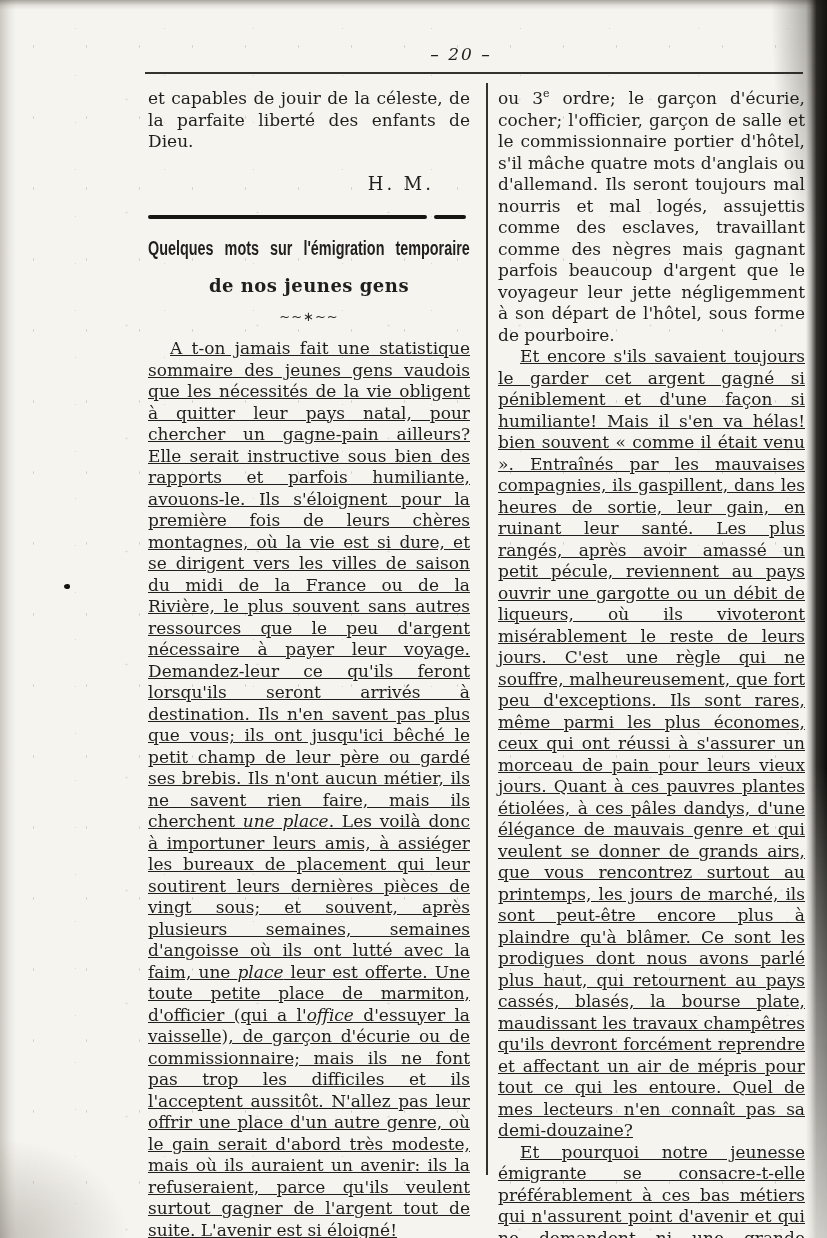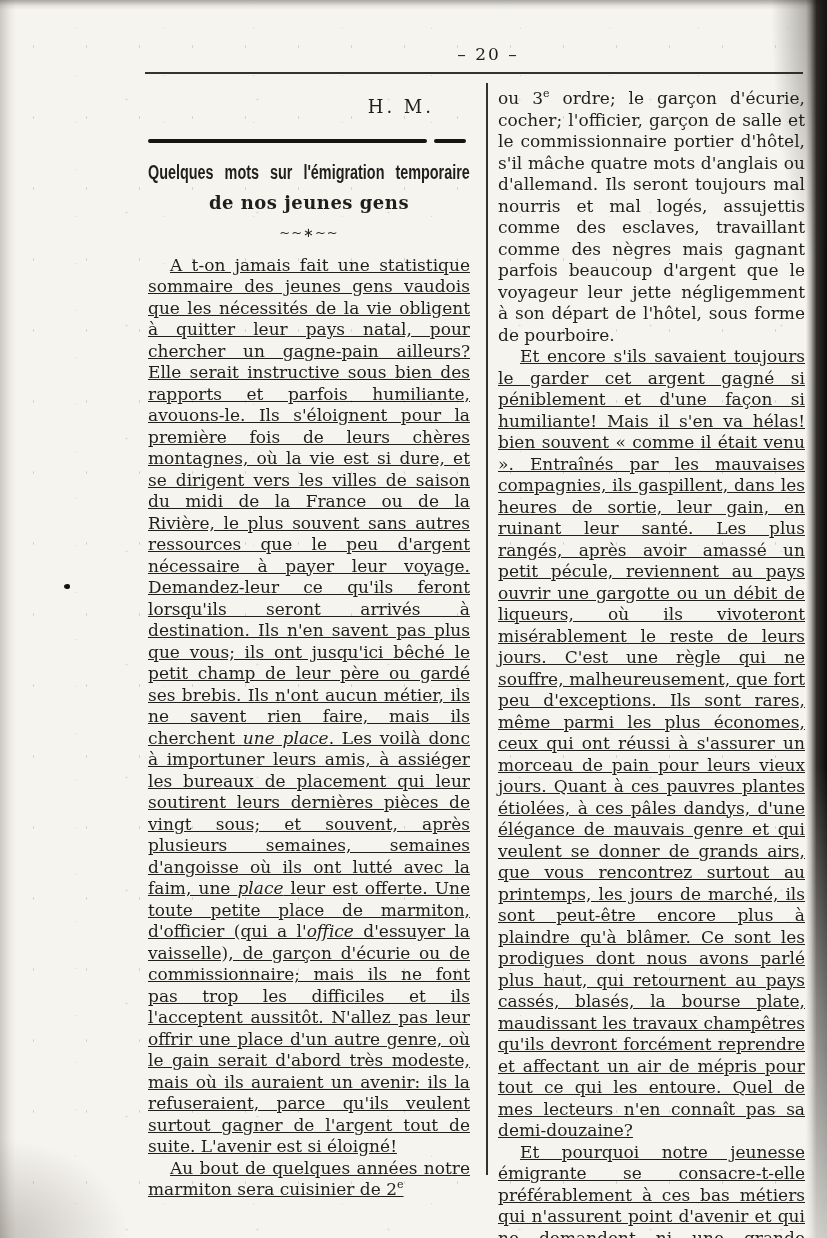--- a/index.html
+++ b/index.html
@@ -40,43 +40,43 @@
   .corner-bl{
     position:absolute;left:0;bottom:0;width:130px;height:100px;pointer-events:none;
     background:radial-gradient(ellipse at bottom left, rgba(85,79,70,.3), transparent 70%);
   }
   .ink-blot{
     position:absolute;left:64px;top:584px;width:6px;height:5px;
     background:#14130f;border-radius:60% 40% 55% 45%;
   }
   
   .pagenum{
-    position:absolute;top:44px;left:159px;width:658px;
-    text-align:center;font-size:17px;letter-spacing:2px;
+    position:absolute;top:44px;left:132px;width:658px;
+    text-align:center;font-size:17px;letter-spacing:2px;font-style:italic;
   }
   .top-rule{position:absolute;top:72px;left:145px;width:658px;height:2px;background:#35322e;}
   .col-divider{position:absolute;top:83px;left:486px;width:2px;height:1092px;background:#35322e;}
   
   .col{position:absolute;top:88px;font-size:17px;line-height:21.5px;text-align:justify;}
   .col-left{left:148px;width:322px;}
   .col-right{left:498px;width:307px;}
   p{margin:0;}
   p.indent{text-indent:22px;text-decoration:underline;}
-  .sig{text-align:right;padding-right:36px;margin-top:8px;font-size:18px;letter-spacing:3px;}
+  .sig{text-align:right;padding-right:36px;margin-top:20px;font-size:18px;letter-spacing:3px;}
   .thick-rule{display:flex;align-items:center;gap:7px;margin:21px 4px 17px 0;}
   .thick-rule .seg-long{height:4px;background:#171511;flex:1;border-radius:2px;}
   .thick-rule .seg-short{height:4px;background:#171511;width:32px;border-radius:2px;}
   .headline{
     font-family:"Liberation Sans",sans-serif;font-weight:700;font-size:20px;line-height:24px;
     width:447px;transform:scaleX(0.72);transform-origin:top left;
     text-align:justify;text-align-last:justify;white-space:nowrap;
   }
   .subtitle{
     font-family:"DejaVu Serif",serif;font-weight:700;font-size:18px;
-    text-align:center;margin-top:8px;letter-spacing:.5px;
+    text-align:center;margin-top:15px;letter-spacing:.5px;
   }
   .ornament{
     text-align:center;font-family:"DejaVu Sans",sans-serif;font-size:13px;
     color:#2c2a26;margin:9px 0 11px;letter-spacing:1px;
   }
   sup{font-size:11px;line-height:0;vertical-align:super;}
   i{font-style:italic;}
 </style>
 </head>
 <body>
@@ -86,20 +86,21 @@
   <div class="speckle"></div>
   <div class="edge-top"></div>
   <div class="edge-left"></div>
   <div class="corner-bl"></div>
 
   <div class="pagenum">– 20 –</div>
   <div class="top-rule"></div>
   <div class="col-divider"></div>
 
   <div class="col col-left">
+    <p>et capables de jouir de la céleste, de la parfaite liberté des enfants de Dieu.</p>
     <div class="sig">H. M.</div>
     <div class="thick-rule">
       <span class="seg-long"></span>
       <span class="seg-short"></span>
     </div>
     <div class="headline">Quelques mots sur l'émigration temporaire</div>
     <div class="subtitle">de nos jeunes gens</div>
     <div class="ornament">~~∗~~</div>
     <p class="indent">A t-on jamais fait une statistique sommaire des jeunes gens vaudois que les nécessités de la vie obligent à quitter leur pays natal, pour chercher un gagne-pain ailleurs? Elle serait instructive sous bien des rapports et parfois humiliante, avouons-le. Ils s'éloignent pour la première fois de leurs chères montagnes, où la vie est si dure, et se dirigent vers les villes de saison du midi de la France ou de la Rivière, le plus souvent sans autres ressources que le peu d'argent nécessaire à payer leur voyage. Demandez-leur ce qu'ils feront lorsqu'ils seront arrivés à destination. Ils n'en savent pas plus que vous; ils ont jusqu'ici bêché le petit champ de leur père ou gardé ses brebis. Ils n'ont aucun métier, ils ne savent rien faire, mais ils cherchent <i>une place</i>. Les voilà donc à importuner leurs amis, à assiéger les bureaux de placement qui leur soutirent leurs dernières pièces de vingt sous; et souvent, après plusieurs semaines, semaines d'angoisse où ils ont lutté avec la faim, une <i>place</i> leur est offerte. Une toute petite place de marmiton, d'officier (qui a l'<i>office</i> d'essuyer la vaisselle), de garçon d'écurie ou de commissionnaire; mais ils ne font pas trop les difficiles et ils l'acceptent aussitôt. N'allez pas leur offrir une place d'un autre genre, où le gain serait d'abord très modeste, mais où ils auraient un avenir: ils la refuseraient, parce qu'ils veulent surtout gagner de l'argent tout de suite. L'avenir est si éloigné!</p>
     <p class="indent">Au bout de quelques années notre marmiton sera cuisinier de 2<sup>e</sup></p>

